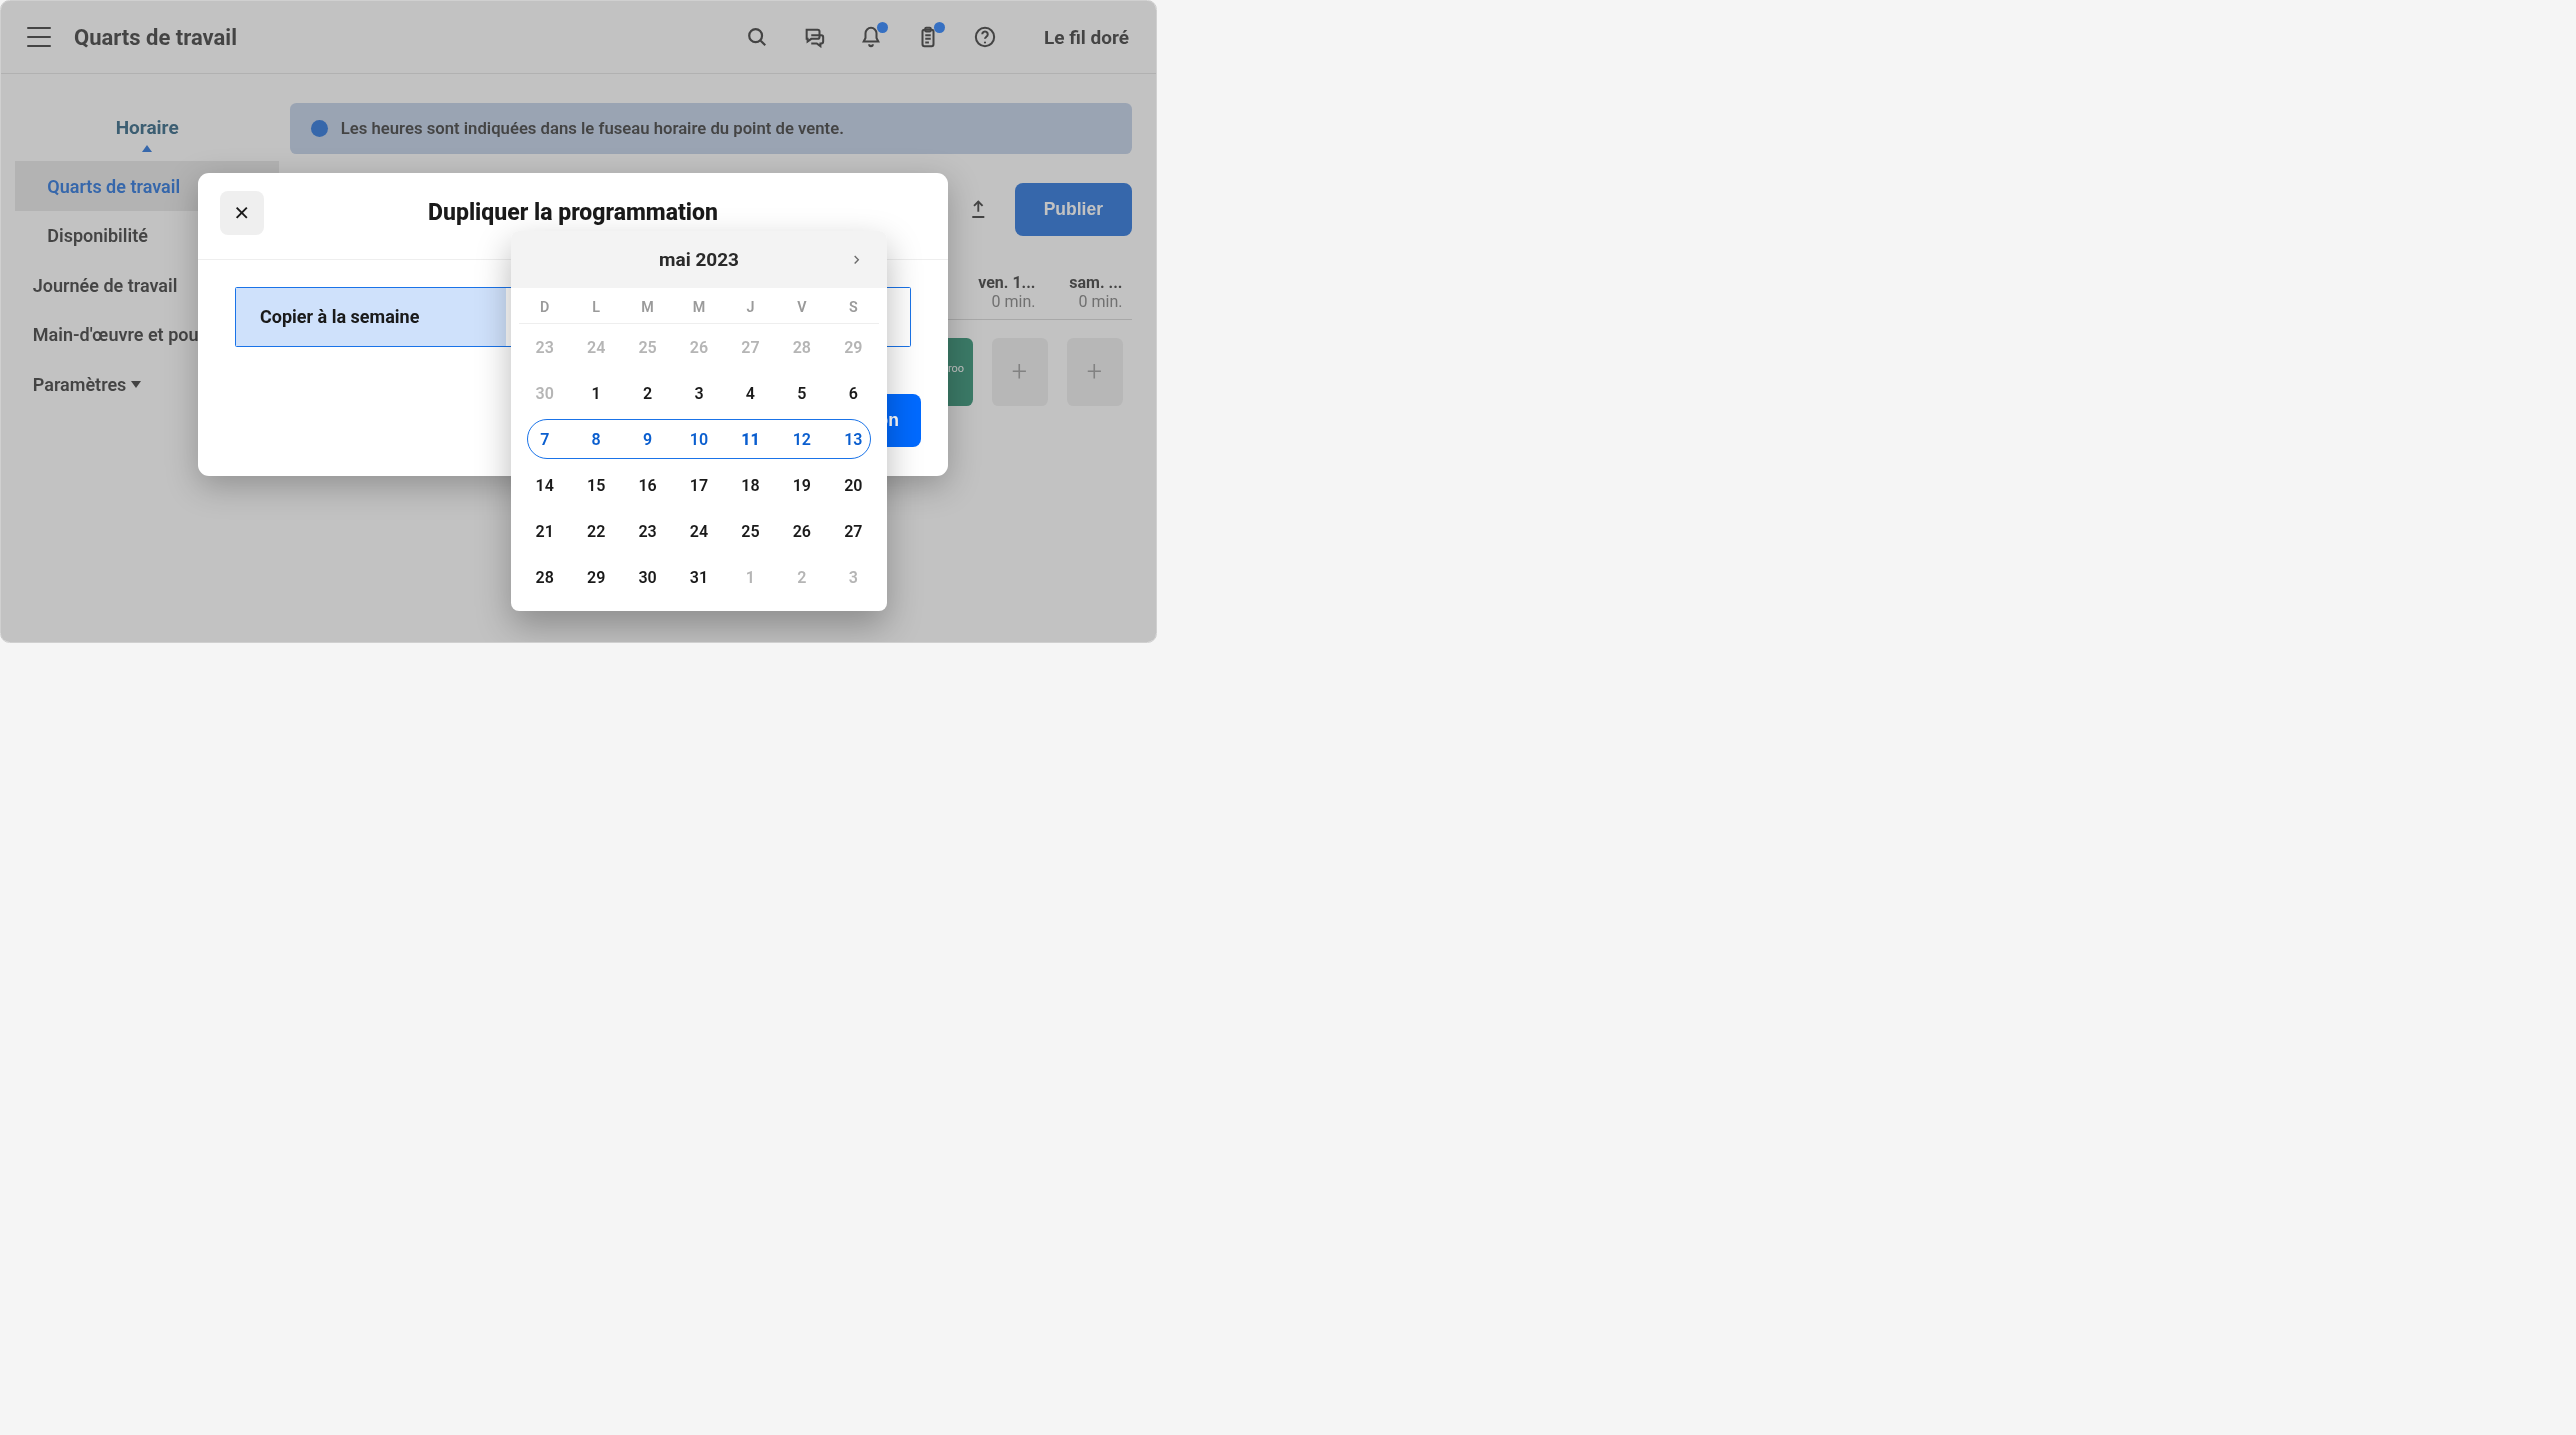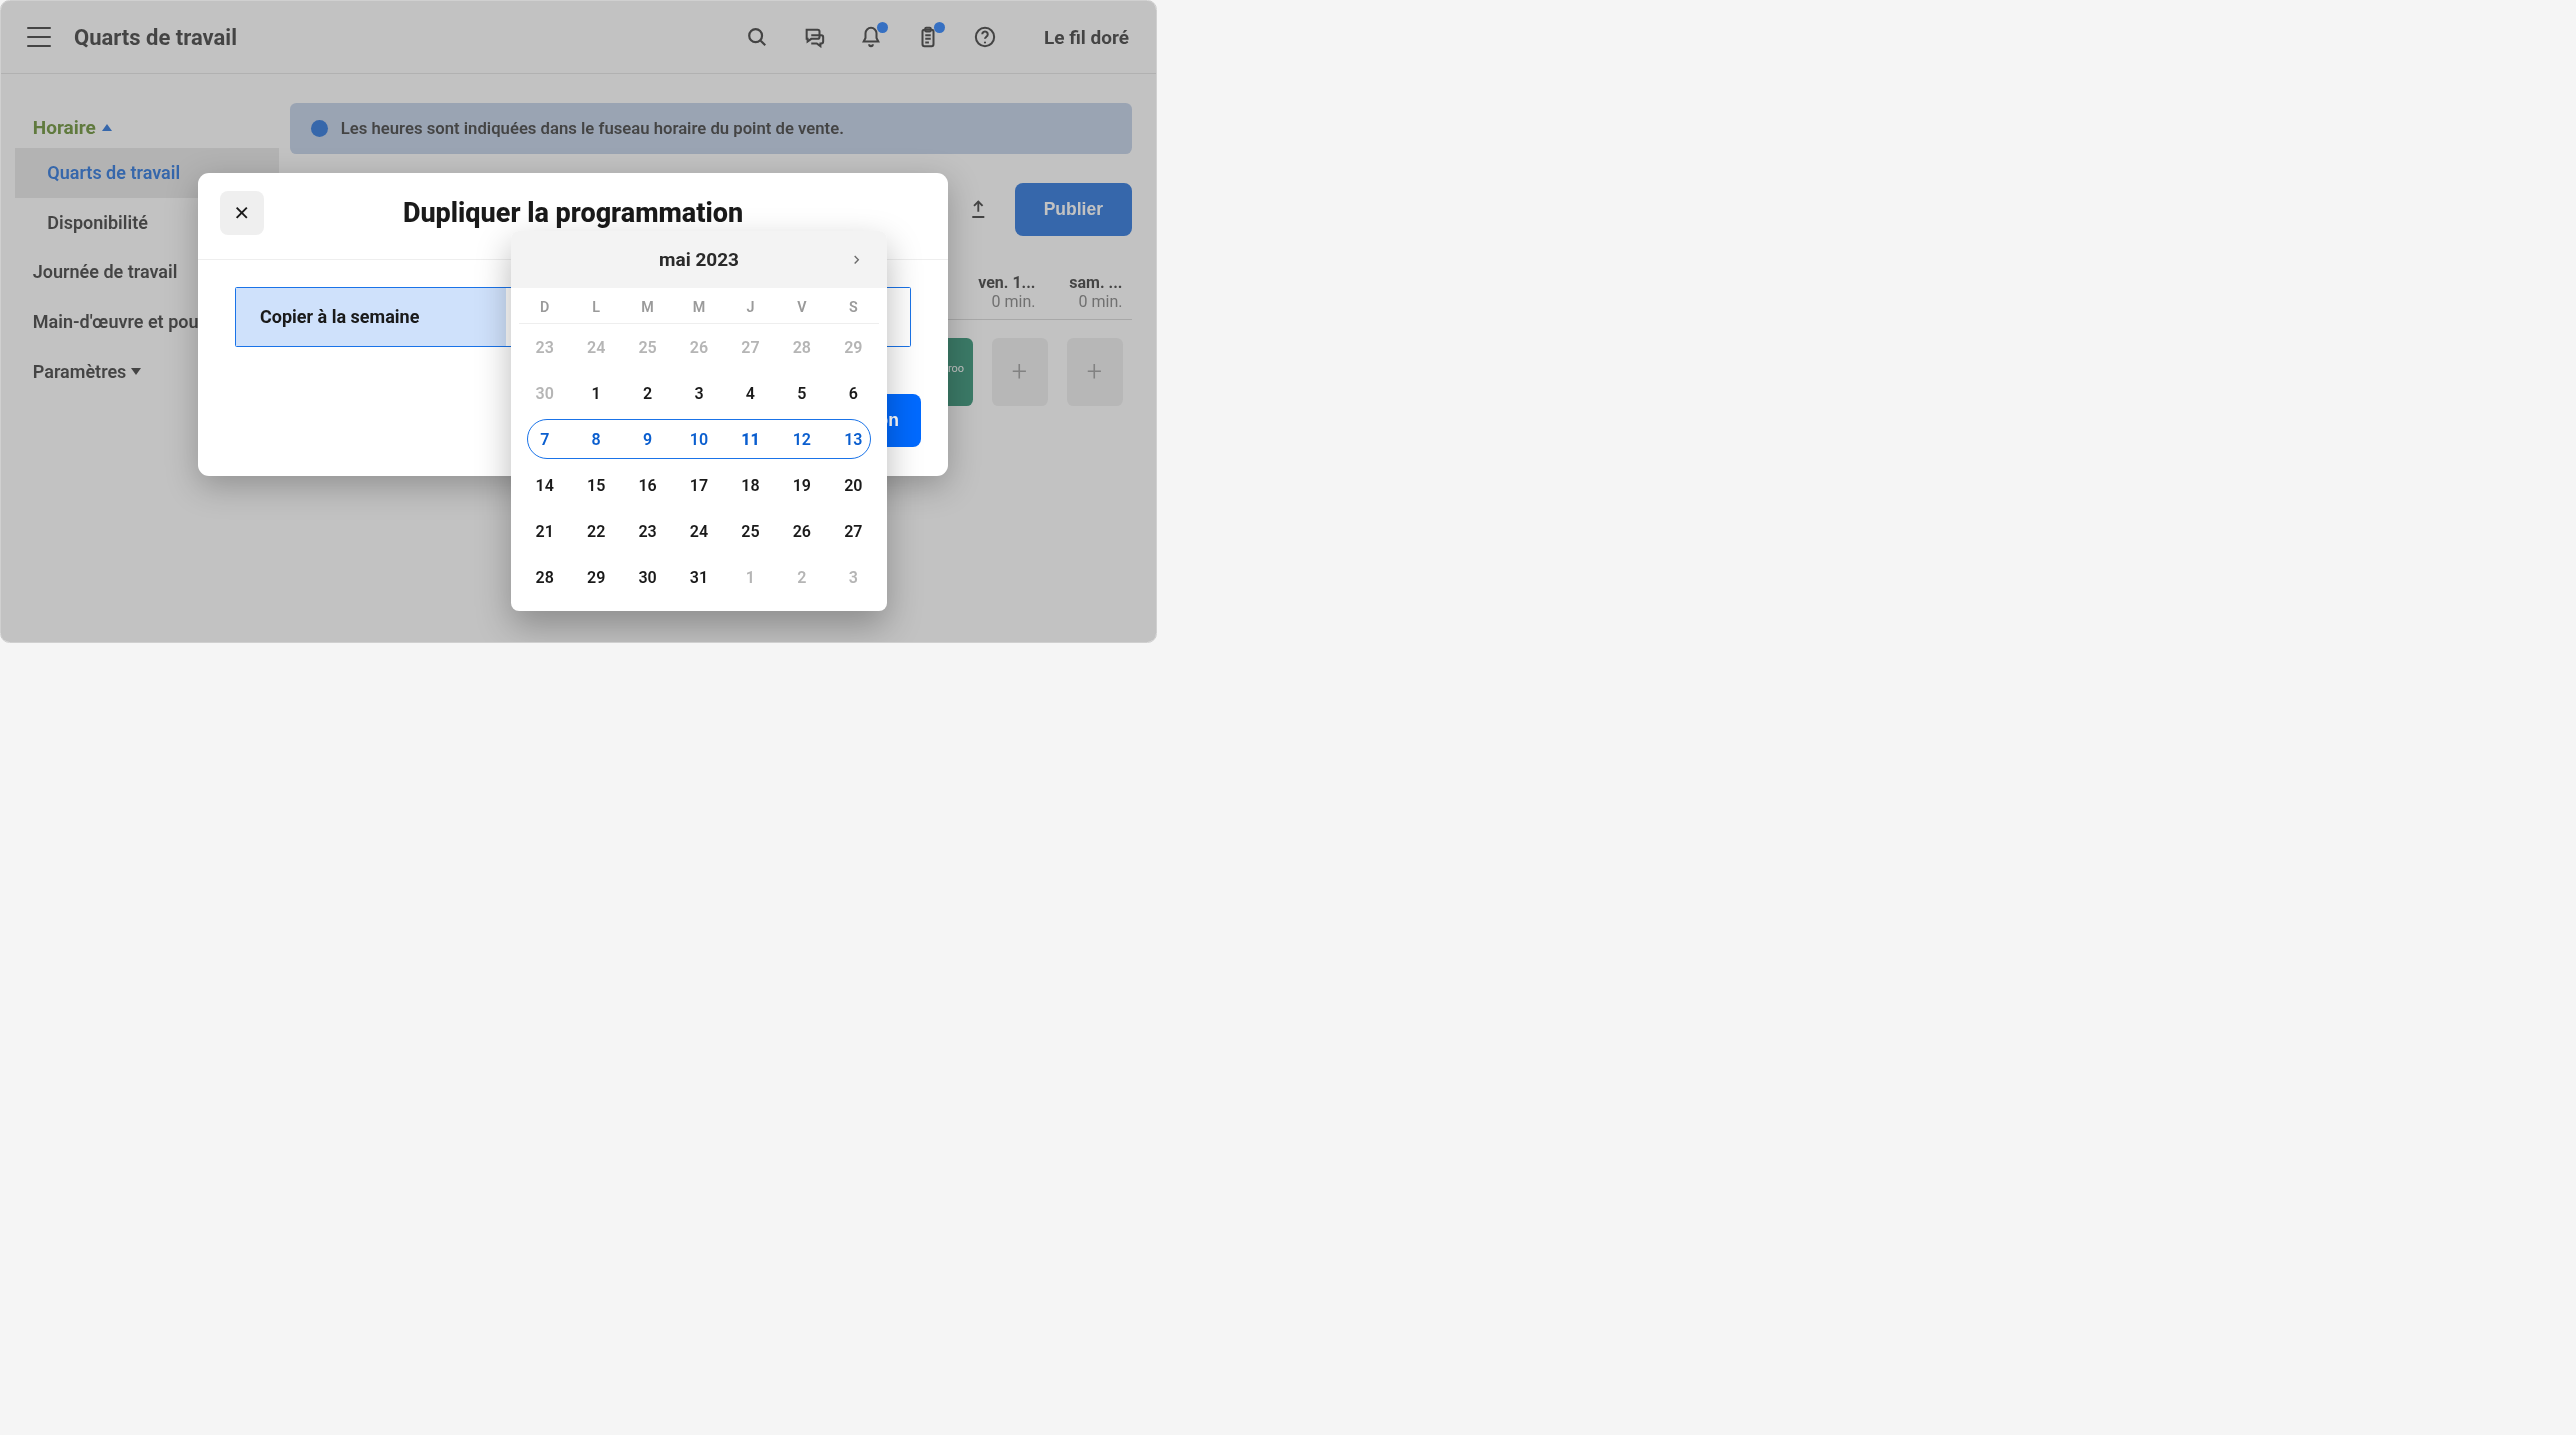--- a/index.html
+++ b/index.html
@@ -45,23 +45,24 @@
   .badge-dot {
     position: absolute; top: -3.2px; right: -4.8px; width: 11px; height: 11px;
     background: #006aff; border-radius: 50%;
   }
   .brand-name { font-size: 19px; font-weight: 700; margin-left: 47px; }
 
   
   .body-row { display: flex; height: calc(100% - 73px); }
   .sidebar { width: 278px; padding: 32px 0 0 14.3px; }
   .side-group-title {
-    color: #4d7c0f; font-weight: 700; font-size: 19px;
+    color: #0c4a6e; font-weight: 700; font-size: 19px;
     display: flex; align-items: center; gap: 6.4px; padding: 9.5px 17.5px;
     cursor: pointer;
+    flex-direction: column;
   }
   .chev-up { width:0;height:0;border-left:5.6px solid transparent;border-right:5.6px solid transparent;border-bottom:7.1px solid #005ad5; }
   .chev-down-s { width:0;height:0;border-left:5.6px solid transparent;border-right:5.6px solid transparent;border-top:7.1px solid #1a1a1a; margin-left:4.8px;}
   .side-item {
     font-size: 18px; font-weight: 600; padding: 14.3px 17.5px 14.3px 32px; color: #1a1a1a;
     cursor: pointer;
   }
   .side-item.active {
     background: #e4e4e4; color: #005ad5;
   }
@@ -119,21 +120,21 @@
   }
   .modal-head {
     display:flex; align-items:center; padding: 17.5px 22px 24px 22px; border-bottom:0.8px solid #eee;
   }
   .close-btn {
     width:44px; height:44px; border-radius:8px; background:#efefef;
     display:flex; align-items:center; justify-content:center; cursor:pointer;
   }
   .close-btn svg { width:17.5px; height:17.5px; }
   .modal-title {
-    flex:1; text-align:center; font-size:27px; font-weight:800; padding-right:44px;
+    flex:1; text-align:center; font-size:23px; font-weight:800; padding-right:44px;
   }
   .modal-body { padding: 27px 37px; }
   .copy-row {
     display:flex; align-items:stretch; border:1.6px solid #1a73e8; border-radius:1.6px;
     overflow:hidden; height: 60px;
   }
   .copy-label {
     background:#cfe1fb; padding: 8px 24px; display:flex; align-items:center;
     font-size:18px; font-weight:700; color:#1a1a1a; flex:0 0 270px;
   }

